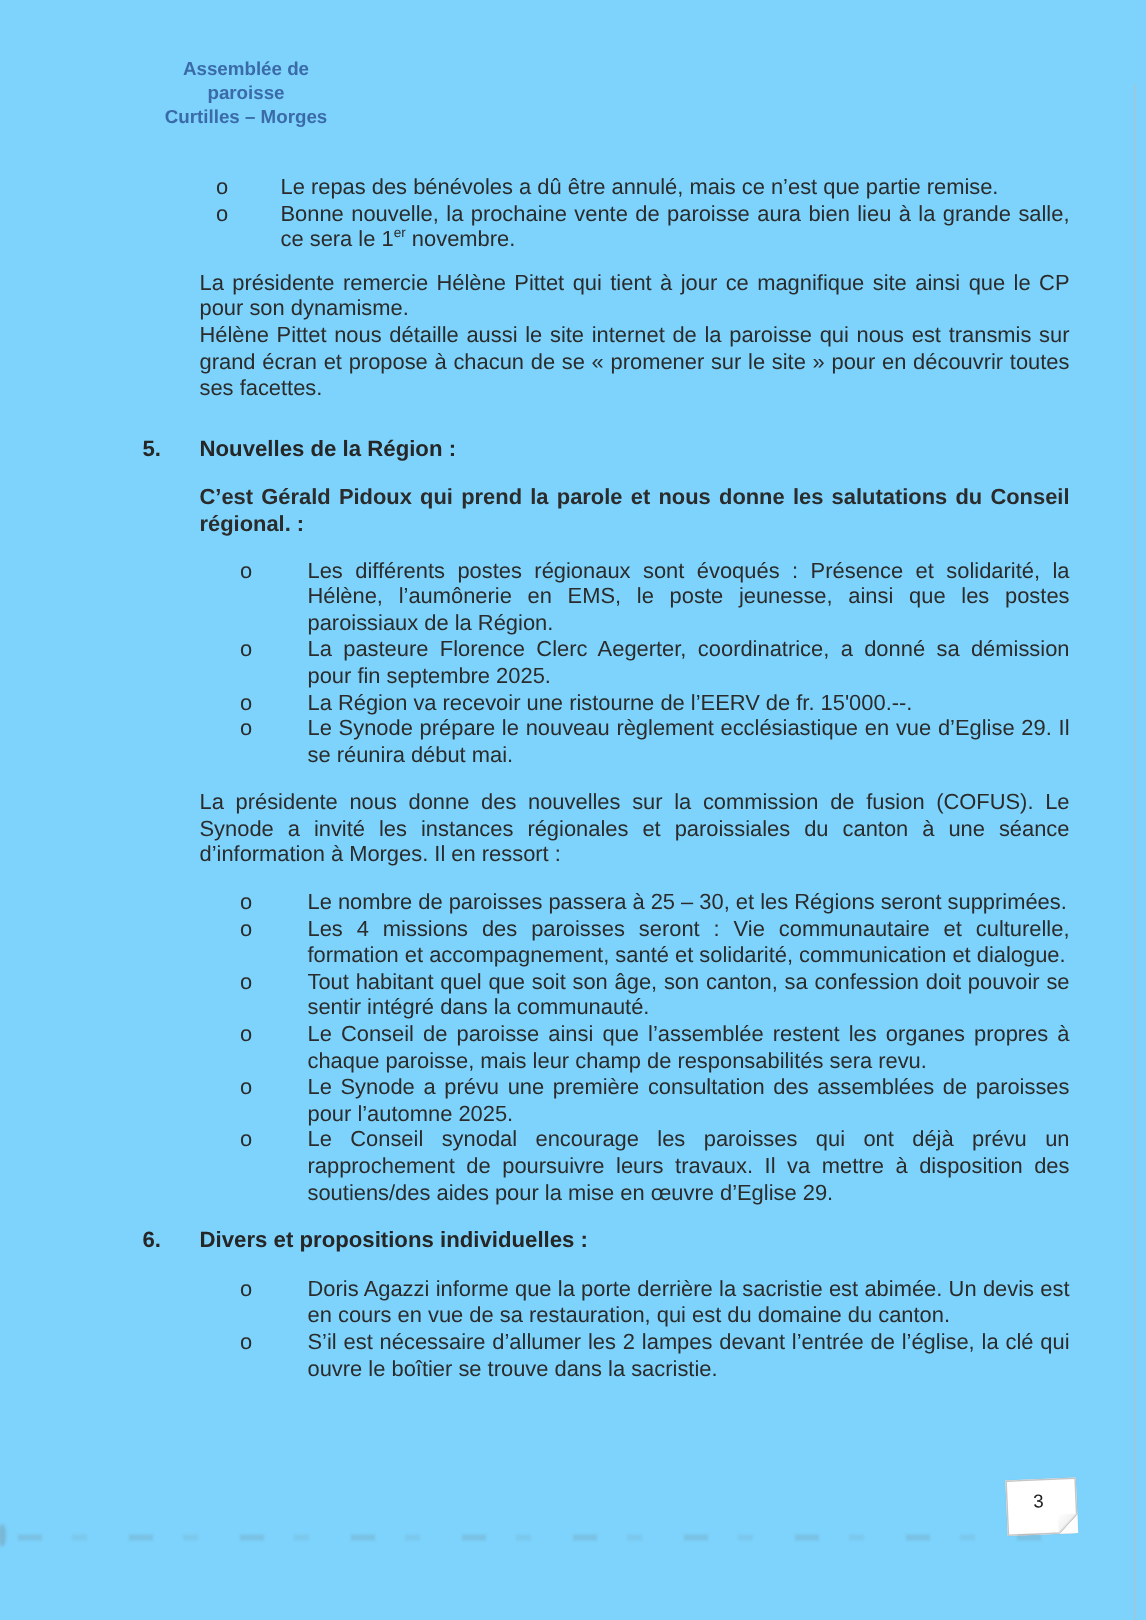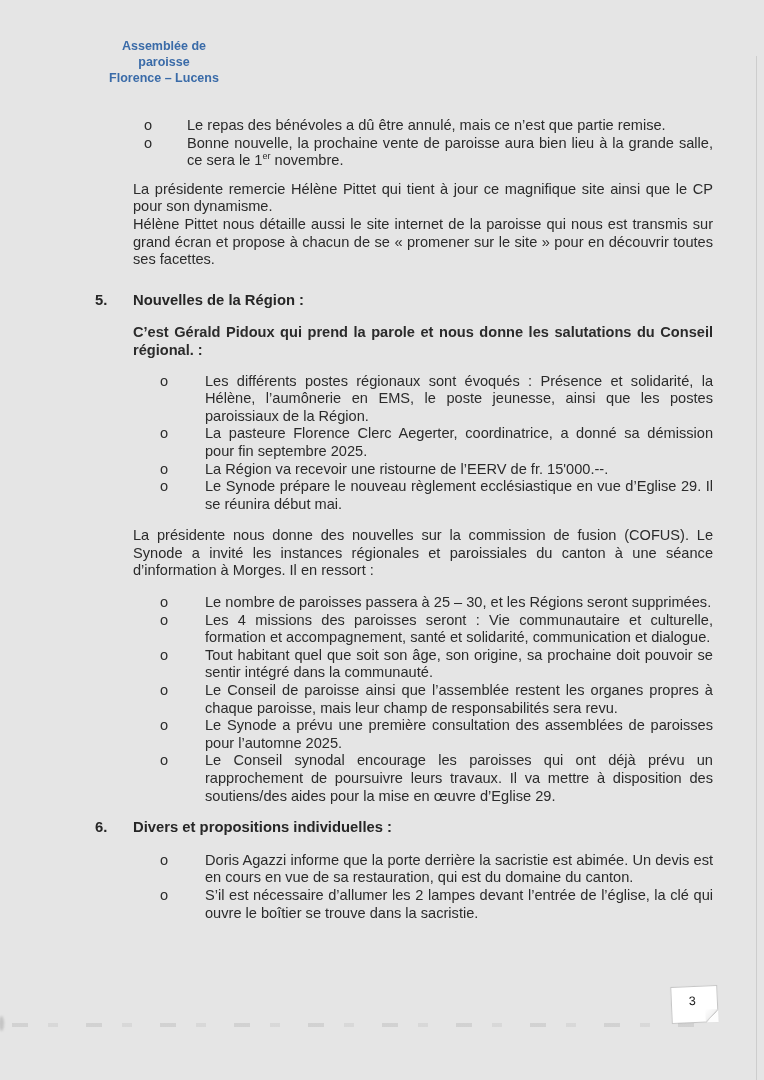--- a/index.html
+++ b/index.html
@@ -1,19 +1,19 @@
 <!DOCTYPE html>
 <html lang="fr"><head>
 <meta charset="utf-8">
 <style>
   html,body { margin:0; padding:0; background:#ffffff; }
   .page {
     position:relative;
     width:764px; height:1080px;
-    background:#e5e5e5;
+    background:#7dd3fc;
     font-family:"Liberation Sans", sans-serif;
     font-size:14.6px;
     line-height:17.6px;
     color:#2b2b2b;
     overflow:hidden;
   }
 
   
   .letterhead {
     position:absolute; top:38px; left:100px; width:128px;
@@ -95,21 +95,21 @@
     background:rgba(110,110,110,0.28); border-radius:50%; filter:blur(1px);
   }
 </style>
 </head>
 <body>
 
 <div class="page">
 
   <header class="letterhead" style="color: rgb(58, 107, 168);">
     <div>Assemblée de paroisse</div>
-    <div>Florence – Lucens</div>
+    <div>Curtilles – Morges</div>
   </header>
 
   <main class="content">
 
     <ul class="blist g1">
       <li>
         <span class="marker">o</span>
         <span class="btext">Le repas des bénévoles a dû être annulé, mais ce n’est que partie remise.</span>
       </li>
       <li>
@@ -154,21 +154,21 @@
         <li>
           <span class="marker">o</span>
           <span class="btext">Le nombre de paroisses passera à 25 – 30, et les Régions seront supprimées.</span>
         </li>
         <li>
           <span class="marker">o</span>
           <span class="btext">Les 4 missions des paroisses seront : Vie communautaire et culturelle, formation et accompagnement, santé et solidarité, communication et dialogue.</span>
         </li>
         <li>
           <span class="marker">o</span>
-          <span class="btext">Tout habitant quel que soit son âge, son origine, sa prochaine doit pouvoir se sentir intégré dans la communauté.</span>
+          <span class="btext">Tout habitant quel que soit son âge, son canton, sa confession doit pouvoir se sentir intégré dans la communauté.</span>
         </li>
         <li>
           <span class="marker">o</span>
           <span class="btext">Le Conseil de paroisse ainsi que l’assemblée restent les organes propres à chaque paroisse, mais leur champ de responsabilités sera revu.</span>
         </li>
         <li>
           <span class="marker">o</span>
           <span class="btext">Le Synode a prévu une première consultation des assemblées de paroisses pour l’automne 2025.</span>
         </li>
         <li>

